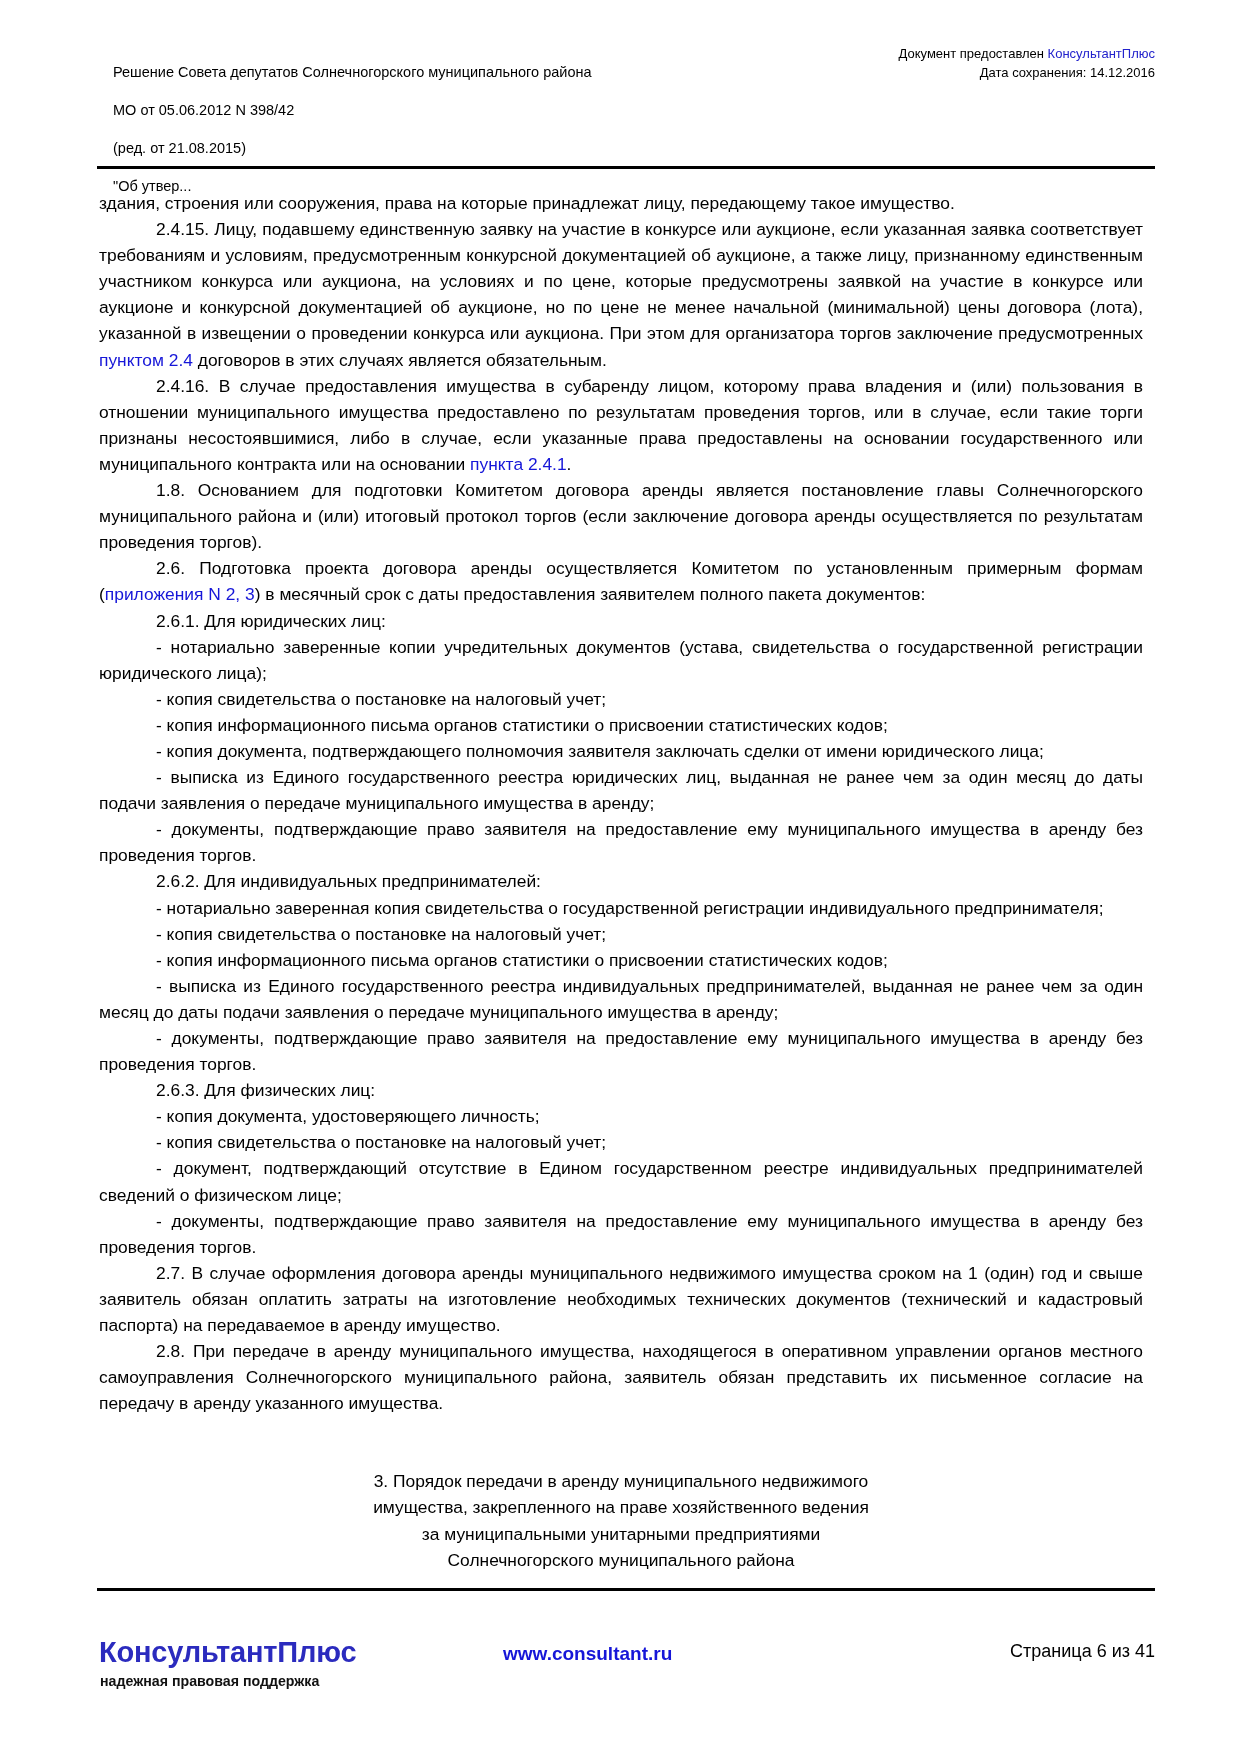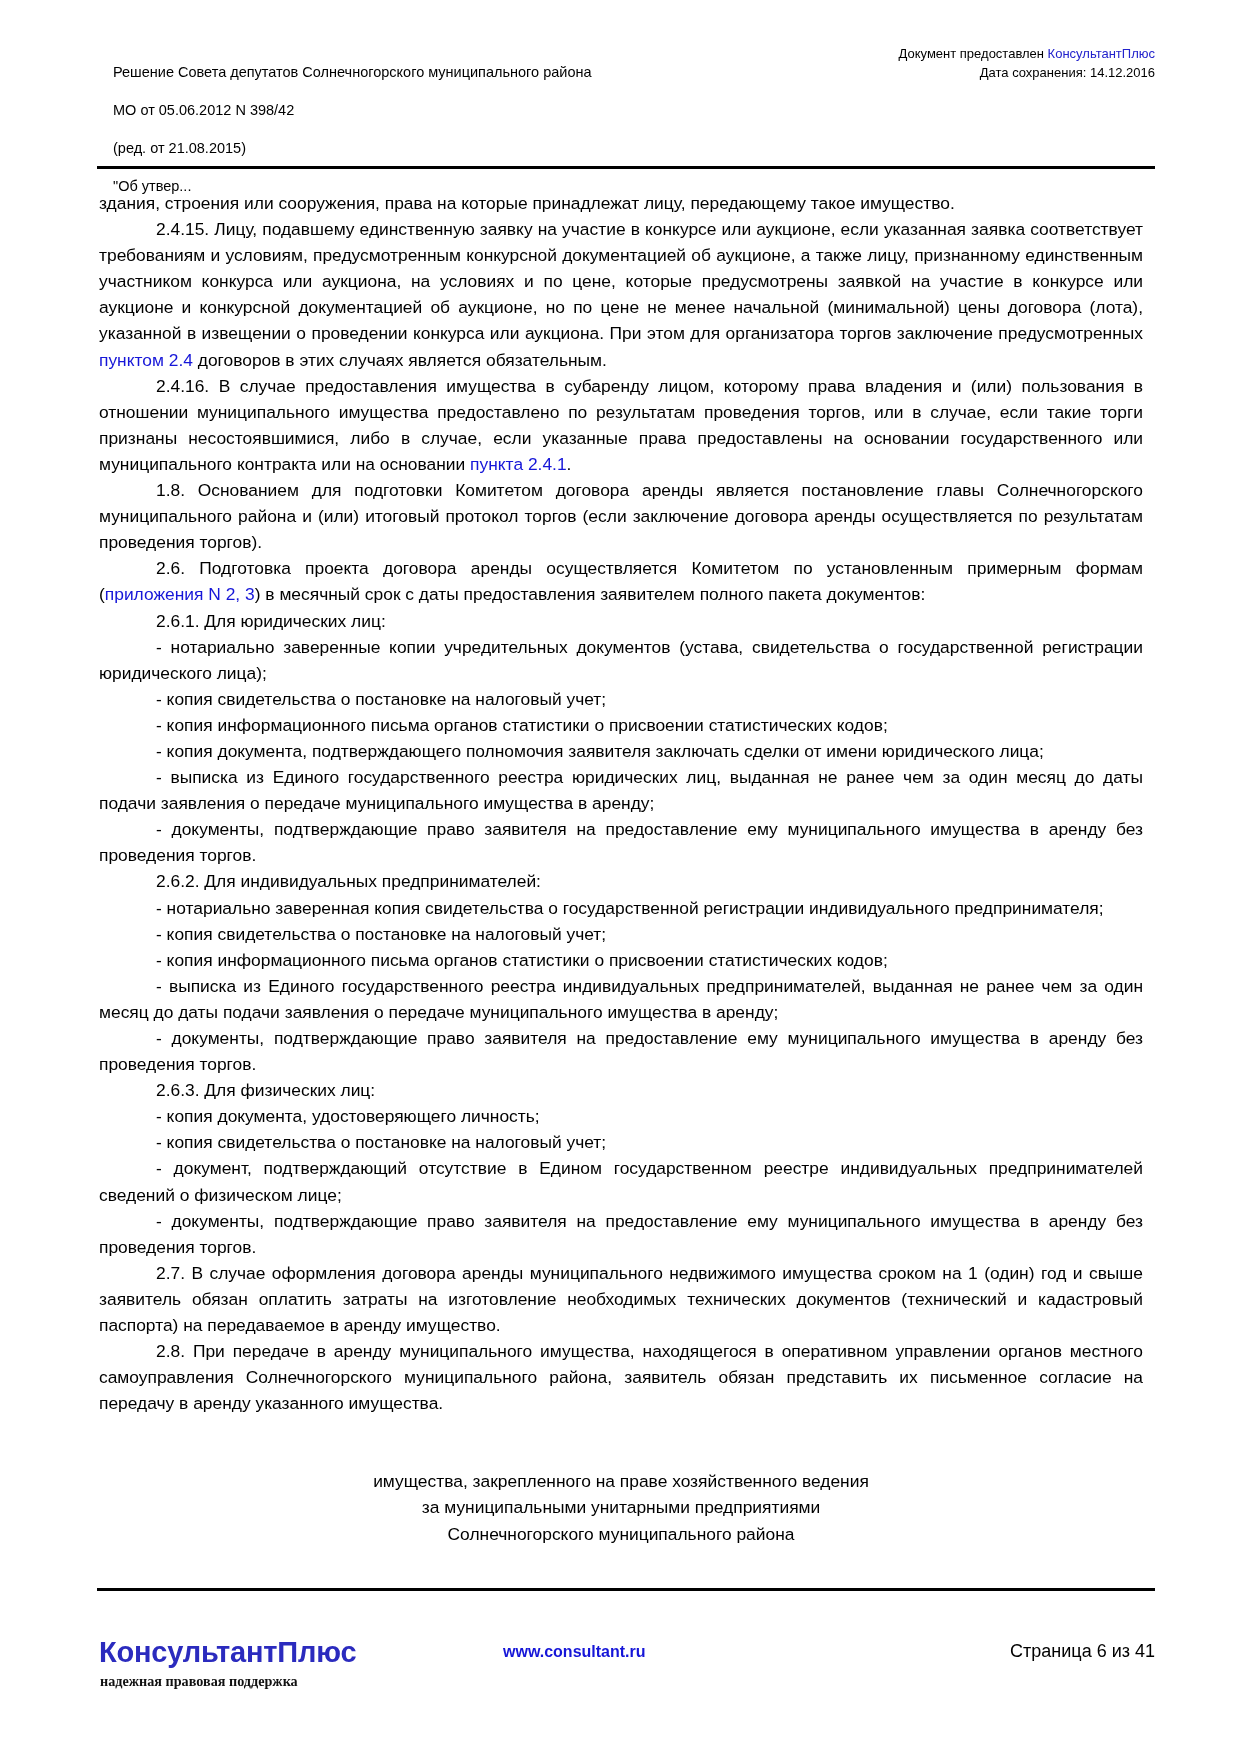--- a/index.html
+++ b/index.html
@@ -116,27 +116,26 @@
     line-height: 32px;
   }
   .logo-sub {
     position: absolute;
     left: 1px;
     top: 37px;
     font-size: 14.2px;
     font-weight: bold;
     color: #111111;
     line-height: 17px;
-    font-family: Liberation Serif, serif;
   }
   .footer-site {
     position: absolute;
     left: 404px;
     top: 7px;
-    font-size: 16px;
+    font-size: 19px;
     font-weight: bold;
     color: #1616d8;
   }
   .footer-page {
     position: absolute;
     right: 0;
     top: 5px;
     font-size: 18px;
     color: #000000;
   }
@@ -192,20 +191,21 @@
     <p class="t ind">- копия документа, удостоверяющего личность;</p>
     <p class="t ind">- копия свидетельства о постановке на налоговый учет;</p>
     <p class="t ind">- документ, подтверждающий отсутствие в Едином государственном реестре индивидуальных предпринимателей сведений о физическом лице;</p>
     <p class="t ind">- документы, подтверждающие право заявителя на предоставление ему муниципального имущества в аренду без проведения торгов.</p>
 
     <p class="t ind">2.7. В случае оформления договора аренды муниципального недвижимого имущества сроком на 1 (один) год и свыше заявитель обязан оплатить затраты на изготовление необходимых технических документов (технический и кадастровый паспорта) на передаваемое в аренду имущество.</p>
     <p class="t ind">2.8. При передаче в аренду муниципального имущества, находящегося в оперативном управлении органов местного самоуправления Солнечногорского муниципального района, заявитель обязан представить их письменное согласие на передачу в аренду указанного имущества.</p>
   </div>
 
   <div class="center-block">
+    <p>3. Порядок передачи в аренду муниципального недвижимого</p>
     <p>имущества, закрепленного на праве хозяйственного ведения</p>
     <p>за муниципальными унитарными предприятиями</p>
     <p>Солнечногорского муниципального района</p>
   </div>
 
   <div class="footer-rule"></div>
 
   <div class="doc-footer">
     <div class="logo-main">КонсультантПлюс</div>
     <div class="logo-sub">надежная правовая поддержка</div>

